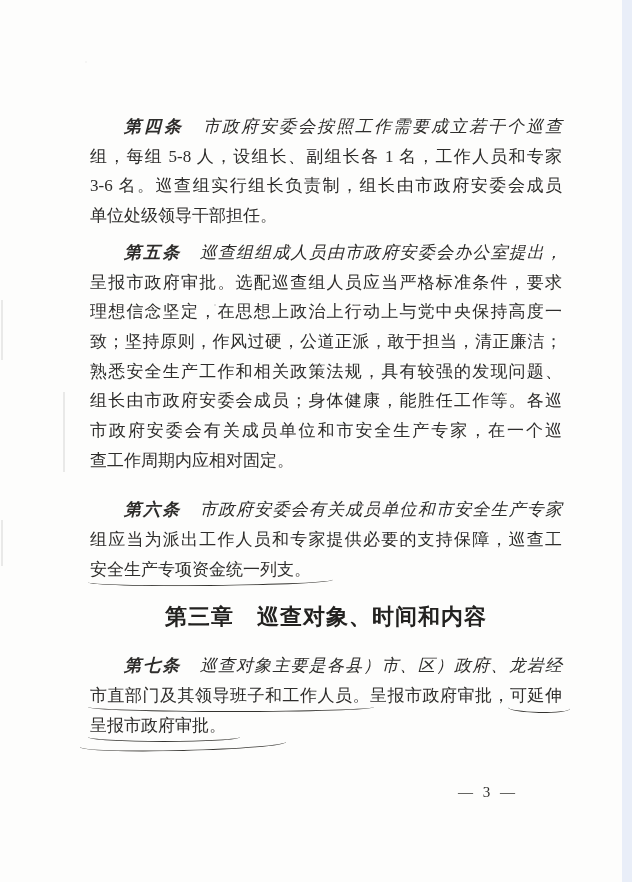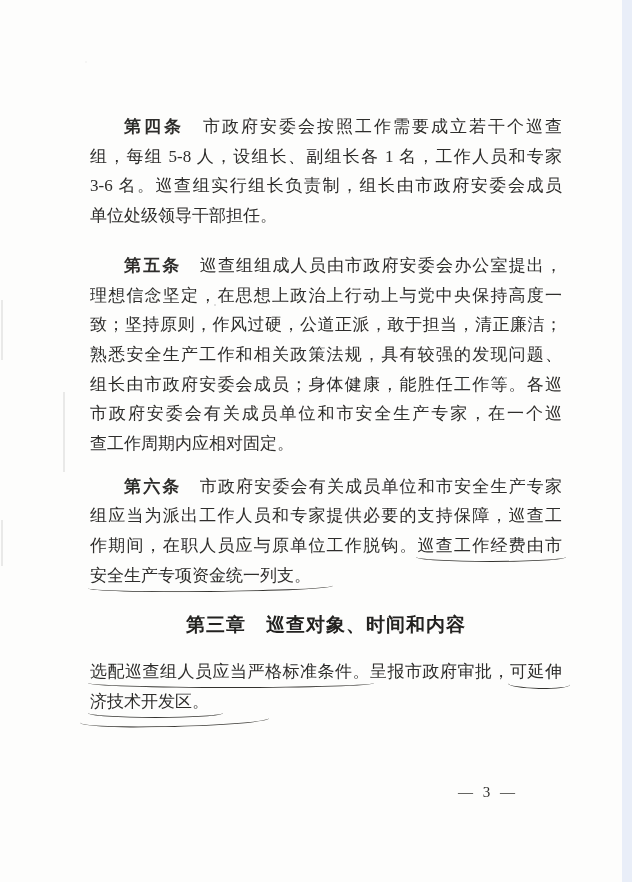--- a/index.html
+++ b/index.html
@@ -29,29 +29,29 @@
   .margin-mark{position:absolute;background:rgba(60,60,60,.10);}
   .mm1{left:63px;top:392px;width:2px;height:80px;}
   .mm2{left:1px;top:300px;width:2px;height:60px;}
   .mm3{left:1px;top:520px;width:2px;height:46px;}
   .body-text{
     position:absolute;left:90px;top:112px;width:472px;
     font-size:17px;line-height:29.7px;color:#2e2d2b;
   }
   p.line{margin:0;padding:0;text-align:justify;text-align-last:justify;}
   p.line.short{text-align:justify;text-align-last:left;}
-  p.line.indent{text-indent:34px;}
-  p.gap-s{margin-top:13px;}
-  p.gap-m{margin-top:20px;}
+  p.line.indent{text-indent:34px;font-style:italic;}
+  p.gap-s{margin-top:20px;}
+  p.gap-m{margin-top:7px;}
   .hei{font-weight:700;font-family:"Liberation Sans","DejaVu Sans",sans-serif;letter-spacing:1px;}
   p.heading{
     margin:19px 0 18px 0;
     text-align:left;text-align-last:center;
-    font-weight:700;font-family:Liberation Sans, sans-serif;
-    font-size:19px;letter-spacing:1px;color:#232220;
+    font-weight:700;font-family:Liberation Mono, monospace;
+    font-size:22px;letter-spacing:1px;color:#232220;
   }
   
   .ul{position:relative;}
   .ul::after{
     content:"";position:absolute;left:-2px;right:-4px;bottom:-7px;height:9px;
     border-bottom:1.8px solid #34332f;border-radius:50%;
   }
   .ul-ext::after{right:-22px;transform:rotate(-0.6deg);}
   .ul-droop::after{right:-8px;bottom:-8px;transform:rotate(1.2deg);}
   .ul-swoosh::after{right:-14px;}
@@ -76,34 +76,35 @@
   <div class="margin-mark mm3"></div>
 
   <div class="body-text">
 
     <p class="line indent"><span class="hei">第四条</span><span>　市政府安委会按照工作需要成立若干个巡查</span></p>
     <p class="line"><span>组，每组 5-8 人，设组长、副组长各 1 名，工作人员和专家</span></p>
     <p class="line"><span>3-6 名。巡查组实行组长负责制，组长由市政府安委会成员</span></p>
     <p class="line short"><span>单位处级领导干部担任。</span></p>
 
     <p class="line indent gap-m"><span class="hei">第五条</span><span>　巡查组组成人员由市政府安委会办公室提出，</span></p>
+    <p class="line"><span>呈报市政府审批。选配巡查组人员应当严格标准条件，要求</span></p>
     <p class="line"><span>理想信念坚定，在思想上政治上行动上与党中央保持高度一</span></p>
     <p class="line"><span>致；坚持原则，作风过硬，公道正派，敢于担当，清正廉洁；</span></p>
     <p class="line"><span>熟悉安全生产工作和相关政策法规，具有较强的发现问题、</span></p>
     <p class="line"><span>组长由市政府安委会成员；身体健康，能胜任工作等。各巡</span></p>
     <p class="line"><span>市政府安委会有关成员单位和市安全生产专家，在一个巡</span></p>
     <p class="line short"><span>查工作周期内应相对固定。</span></p>
 
     <p class="line indent gap-s"><span class="hei">第六条</span><span>　市政府安委会有关成员单位和市安全生产专家</span></p>
     <p class="line"><span>组应当为派出工作人员和专家提供必要的支持保障，巡查工</span></p>
-    <p class="line"><span>作期间，在职人员应与原单位工作脱钩。</span><span class="ul">巡查工作经费由市</span></p>
     <p class="line short"><span class="ul ul-ext">安全生产专项资金统一列支。</span></p>
 
     <p class="heading">第三章　巡查对象、时间和内容</p>
 
-    <p class="line"><span class="ul">选配巡查组人员应当严格标准条件。</span><span>呈报市政府审批，</span><span class="ul ul-droop">可延伸</span></p>
-    <p class="line short"><span class="ul ul-swoosh">济技术开发区。</span></p>
+    <p class="line indent"><span class="hei">第七条</span><span>　巡查对象主要是各县）市、区）政府、龙岩经</span></p>
+    <p class="line"><span class="ul">市直部门及其领导班子和工作人员。</span><span>呈报市政府审批，</span><span class="ul ul-droop">可延伸</span></p>
+    <p class="line short"><span class="ul ul-swoosh">呈报市政府审批。</span></p>
 
   </div>
 
   <div class="page-number">— 3 —</div>
 
 </div>
 
 </body></html>

